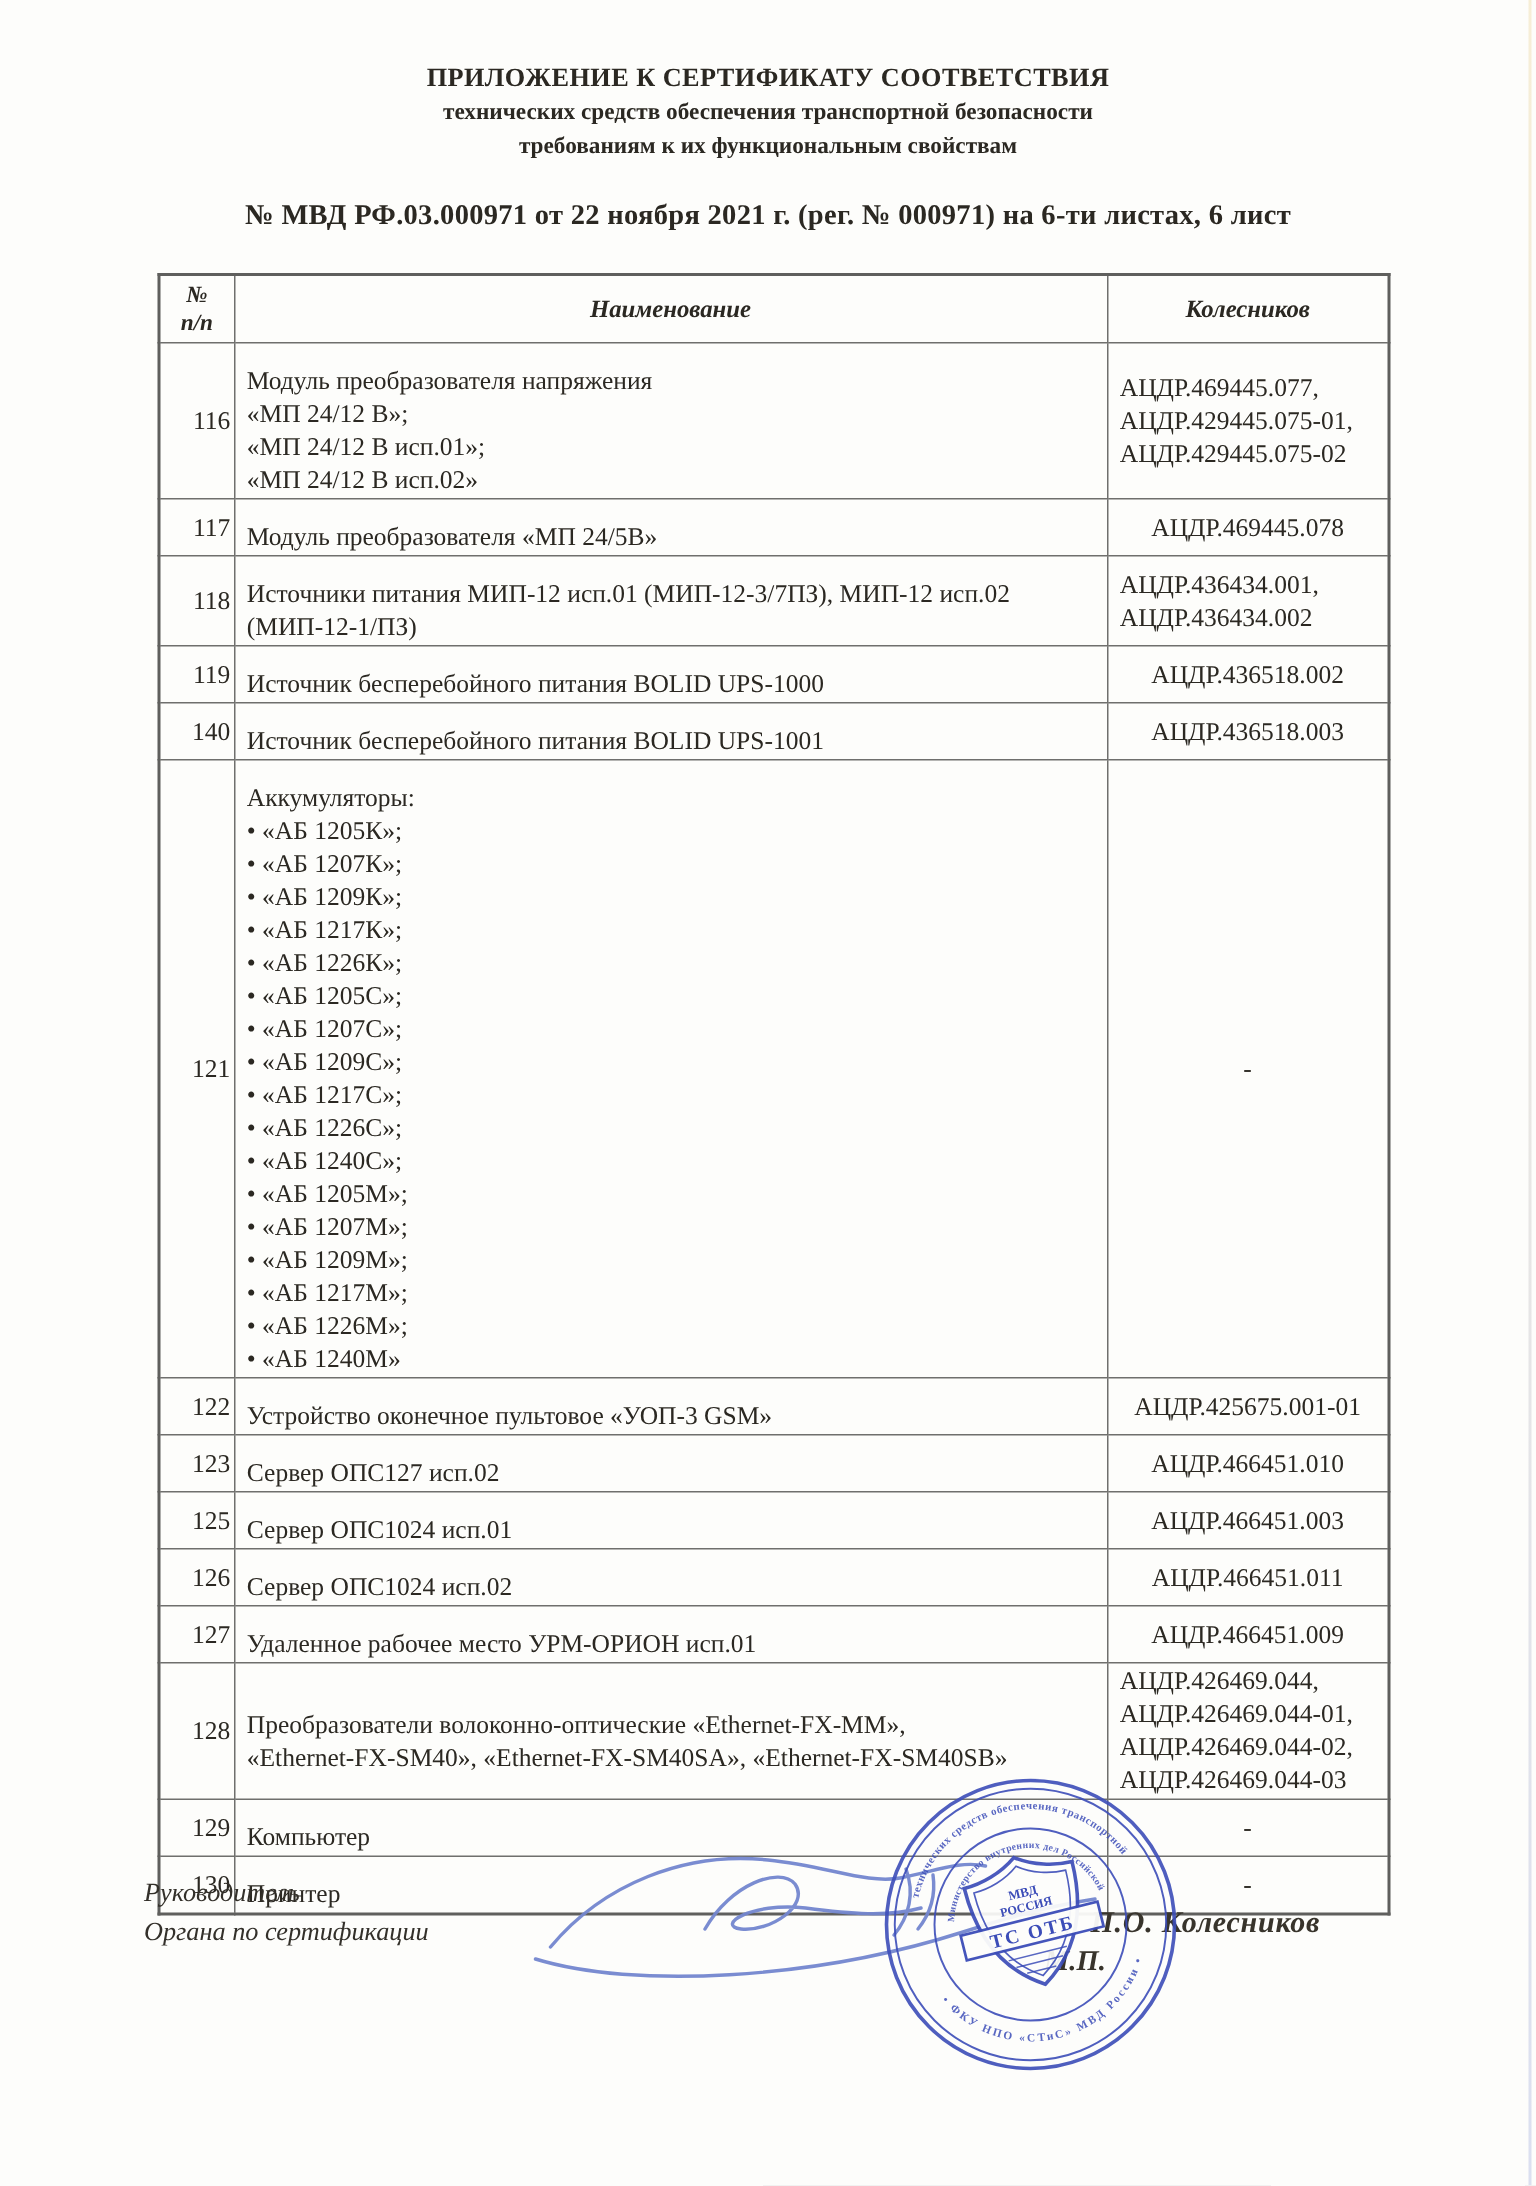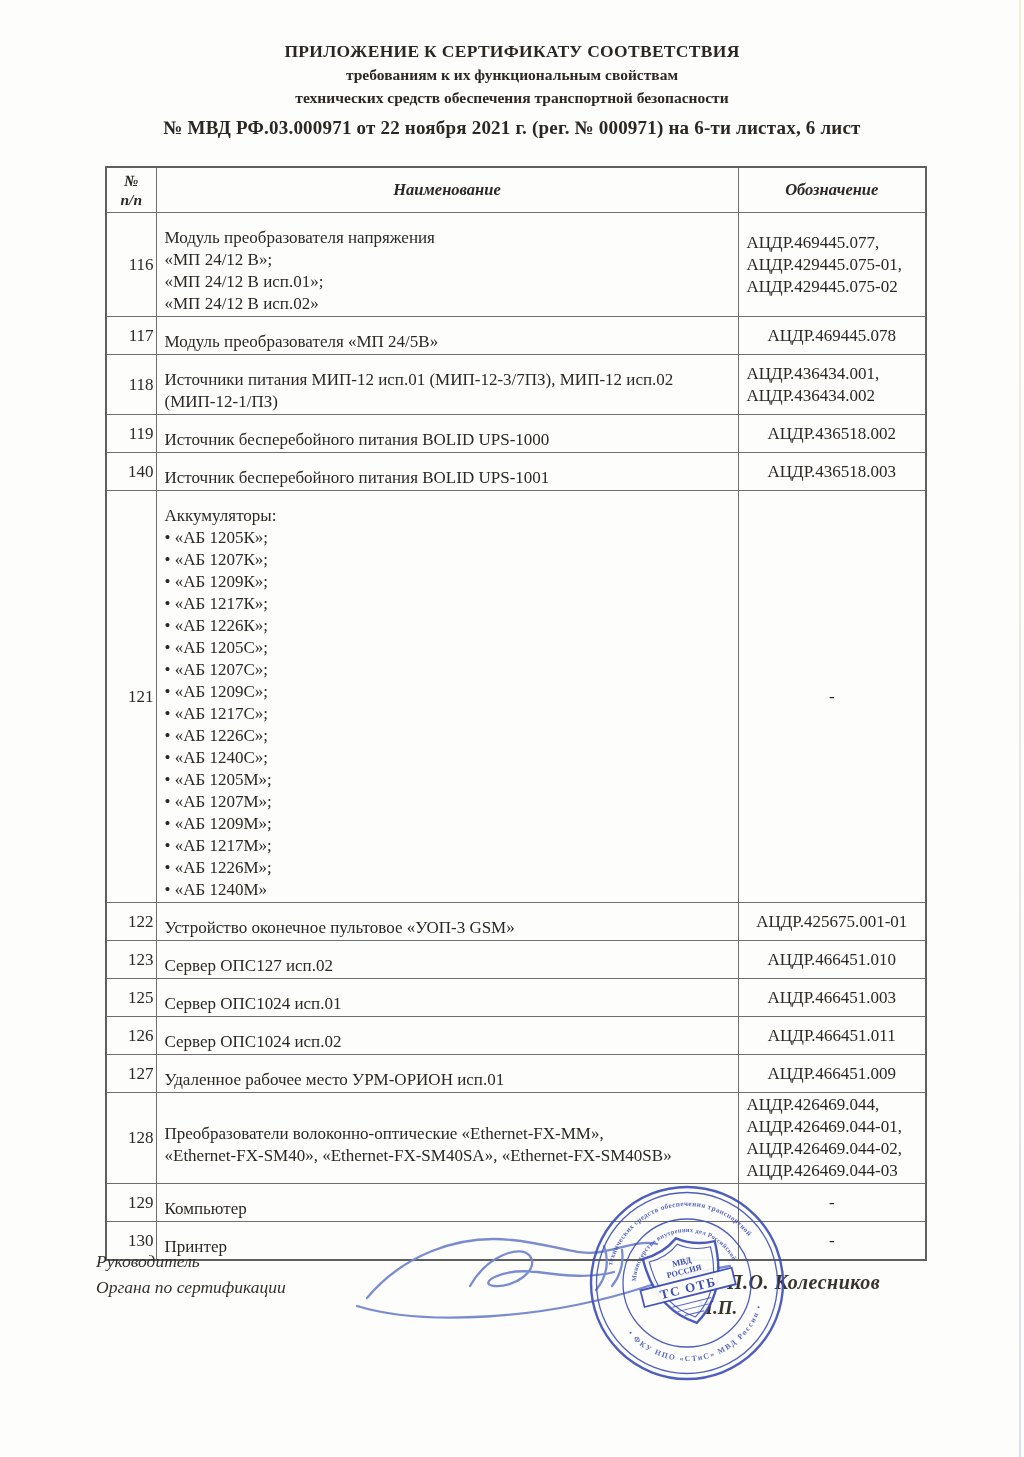--- a/index.html
+++ b/index.html
@@ -12,21 +12,21 @@
     font-family:"Liberation Serif","DejaVu Serif",serif;
     overflow:hidden;
   }
   .edge-artifact {
     position:absolute; right:3px; top:0; bottom:0; width:2px;
     background:linear-gradient(180deg, rgba(232,204,130,0.30), rgba(140,155,215,0.30));
   }
   .doc-header { padding-top:40px; text-align:center; }
   .title-main { font-weight:bold; font-size:17.5px; letter-spacing:0.3px; line-height:23px; }
   .title-sub  { font-weight:bold; font-size:15.5px; line-height:23px; }
-  .doc-number { font-weight:bold; font-size:19px; margin-top:8px; letter-spacing:0.2px; }
+  .doc-number { font-weight:bold; font-size:19px; margin-top:24px; letter-spacing:0.2px; }
 
   table.cert-table {
     margin:27px 0 0 105px;
     width:820px;
     border-collapse:collapse;
     table-layout:fixed;
     border:2px solid #5f5f5d;
   }
   .cert-table th, .cert-table td { border:1px solid #6f6f6d; }
   .cert-table thead th {
@@ -57,39 +57,39 @@
   }
 </style>
 </head>
 <body>
 
 <div class="page">
   <div class="edge-artifact"></div>
 
   <div class="doc-header">
     <div class="title-main">ПРИЛОЖЕНИЕ К СЕРТИФИКАТУ СООТВЕТСТВИЯ</div>
+    <div class="title-sub">технических средств обеспечения транспортной безопасности</div>
     <div class="title-sub">требованиям к их функциональным свойствам</div>
-    <div class="title-sub">технических средств обеспечения транспортной безопасности</div>
     <div class="doc-number">№ МВД РФ.03.000971 от 22 ноября 2021 г. (рег. № 000971) на 6-ти листах, 6 лист</div>
   </div>
 
   <table class="cert-table">
     <colgroup>
       <col style="width:50px">
         <col style="width:582px">
         <col style="width:188px">
     </colgroup>
     <thead>
       <tr>
         <th class="hdr-num">
           <div>№</div>
           <div>п/п</div>
         </th>
         <th>Наименование</th>
-        <th>Обозначение</th>
+        <th>Колесников</th>
       </tr>
     </thead>
     <tbody>
         <tr>
           <td class="num">116</td>
           <td class="name">
             <div>Модуль преобразователя напряжения</div>
             <div>«МП 24/12 В»;</div>
             <div>«МП 24/12 В исп.01»;</div>
             <div>«МП 24/12 В исп.02»</div>

